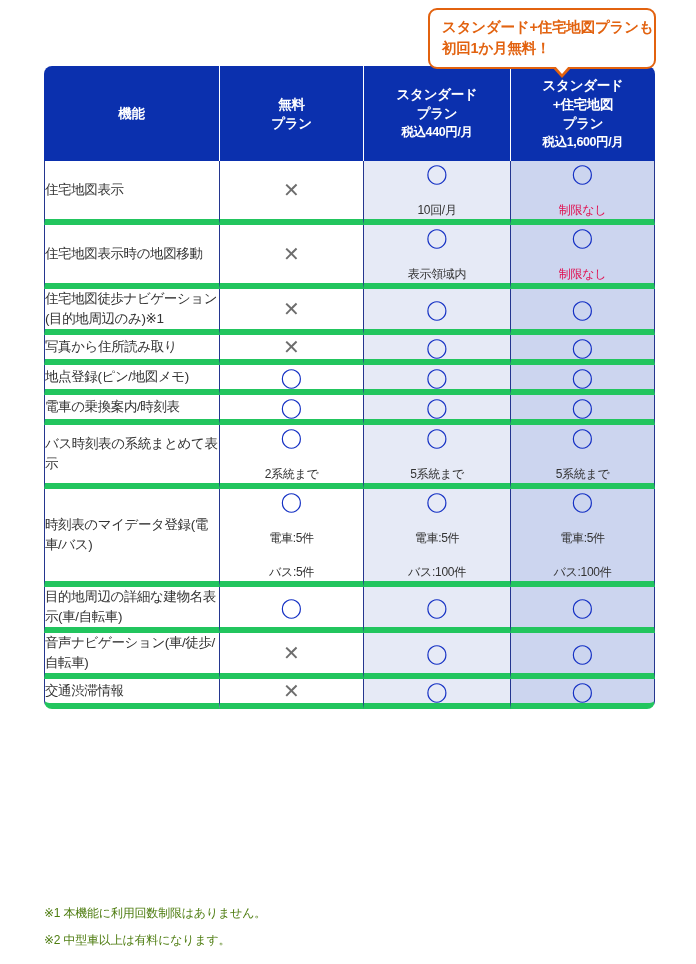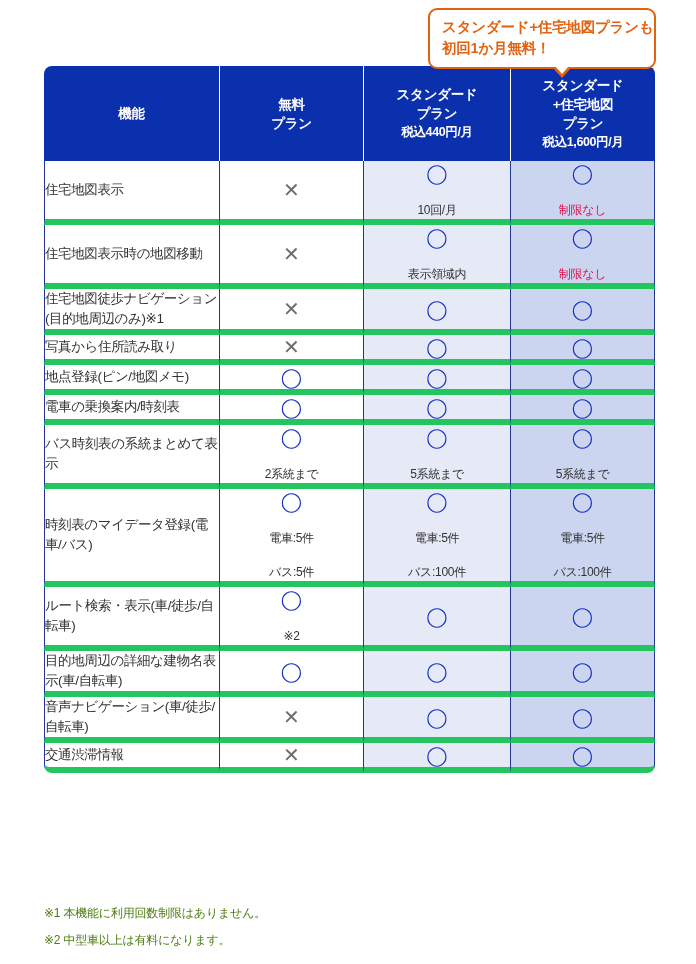--- a/index.html
+++ b/index.html
@@ -296,33 +296,20 @@
             <span class="note">電車:5件</span>
             <span class="note">バス:100件</span>
           </td>
           <td class="cell c-premium">
             <span class="mark mark-o">◯</span>
             <span class="note">電車:5件</span>
             <span class="note">バス:100件</span>
           </td>
         </tr>
         <tr>
-          <td class="feature">ルート検索・表示(車/徒歩/自転車)</td>
-          <td class="cell c-free">
-            <span class="mark mark-o">◯</span>
-            <span class="note">※2</span>
-          </td>
-          <td class="cell c-std">
-            <span class="mark mark-o">◯</span>
-          </td>
-          <td class="cell c-premium">
-            <span class="mark mark-o">◯</span>
-          </td>
-        </tr>
-        <tr>
           <td class="feature">目的地周辺の詳細な建物名表示(車/自転車)</td>
           <td class="cell c-free">
             <span class="mark mark-o">◯</span>
           </td>
           <td class="cell c-std">
             <span class="mark mark-o">◯</span>
           </td>
           <td class="cell c-premium">
             <span class="mark mark-o">◯</span>
           </td>

